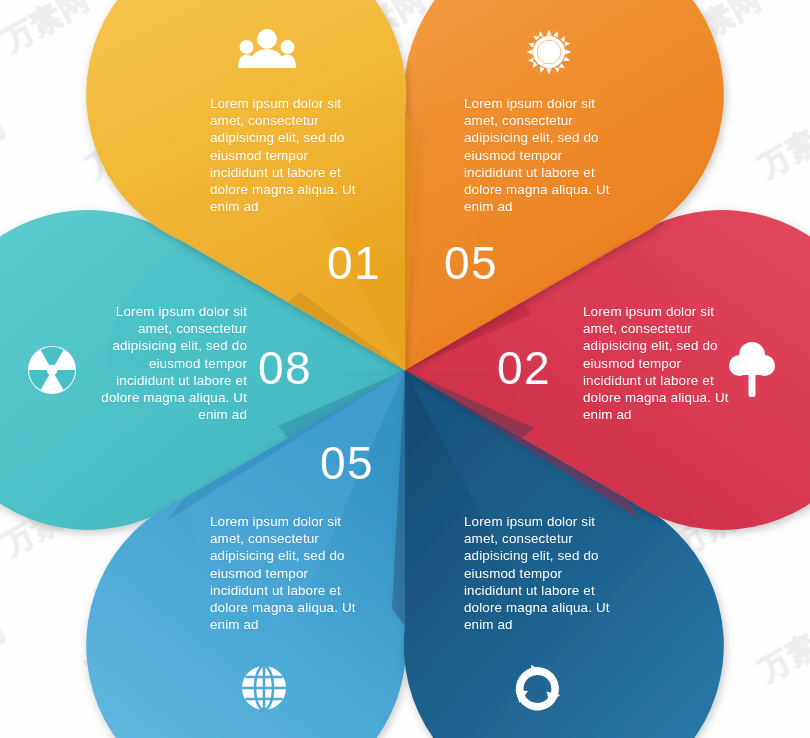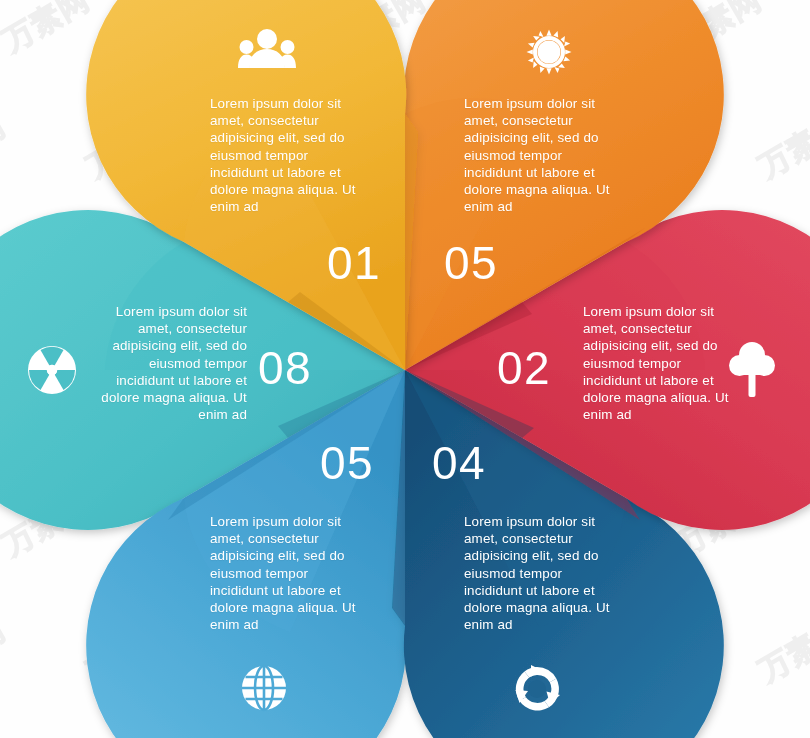--- a/index.html
+++ b/index.html
@@ -270,21 +270,20 @@
           <path d="M7.2 36.6 A22 22 0 0 1 12.5 7.4 L17.2 13.6 A14.5 14.5 0 0 0 13.9 33.2 Z"></path>
           <path d="M12.5 7.4 A22 22 0 0 1 25 3 L25 11 A14.5 14.5 0 0 0 17.2 13.6 Z"></path>
           <path d="M19 1 L30 6.5 L19 12.5 Z"></path>
           <path d="M48 31 L38 40 L34.5 27.5 Z"></path>
           <path d="M3.5 26 L16 27 L7.5 39 Z"></path>
         </g>
         <circle cx="25" cy="25" r="9" fill="#1f6491"></circle>
       </svg>
     </div>
     <div class="petal-body ta-left" style="left:464px; top:513px;">Lorem ipsum dolor sit amet, consectetur adipisicing elit, sed do eiusmod tempor incididunt ut labore et dolore magna aliqua. Ut enim ad</div>
-    <div class="petal-num" style="left:432px; top:440px;">04</div>
 
     <div class="petal-icon" style="left:240px; top:664px; width:48px; height:48px;">
       <svg viewBox="0 0 48 48">
         <circle cx="24" cy="24" r="22" fill="#fff"></circle>
         <g stroke="#4da9d6" stroke-width="2.6" fill="none">
           <ellipse cx="24" cy="24" rx="9" ry="22"></ellipse>
           <line x1="24" y1="2" x2="24" y2="46"></line>
           <line x1="2" y1="24" x2="46" y2="24"></line>
           <path d="M5.5 13 H42.5"></path>
           <path d="M5.5 35 H42.5"></path>

